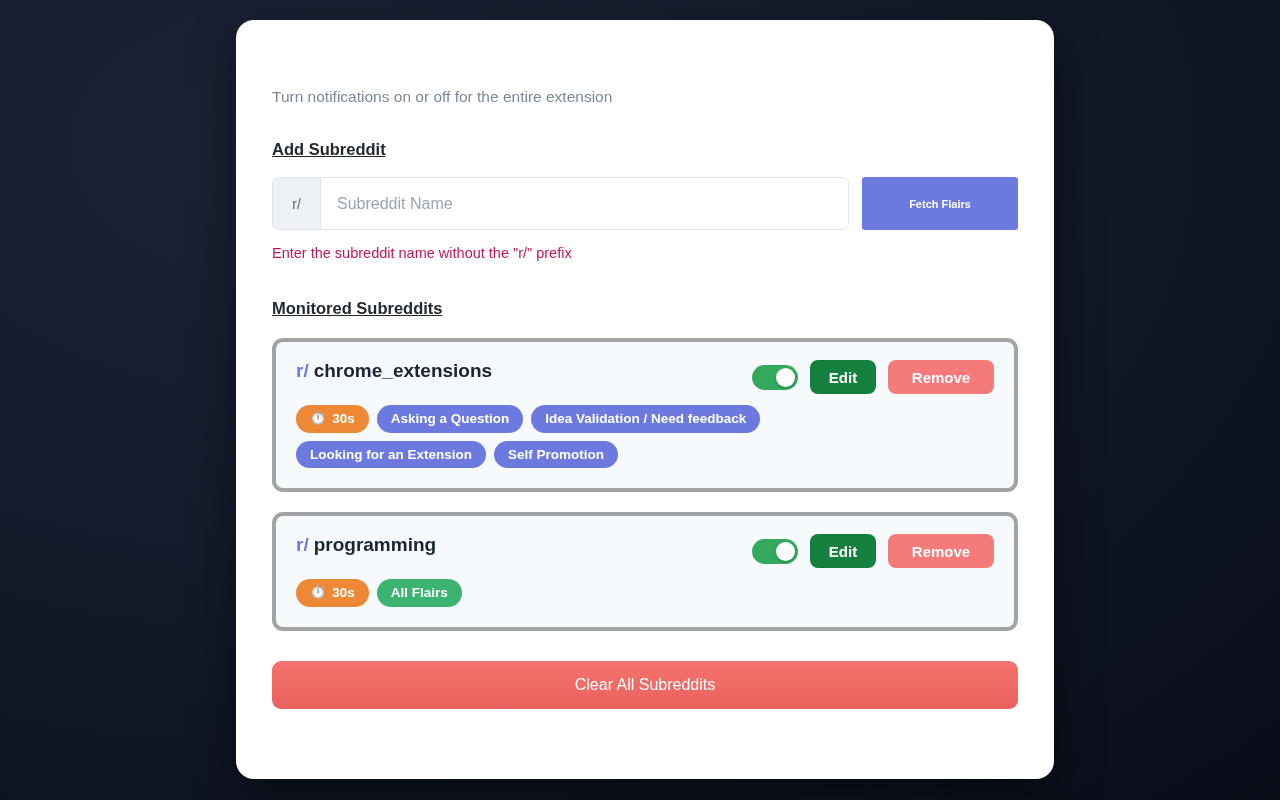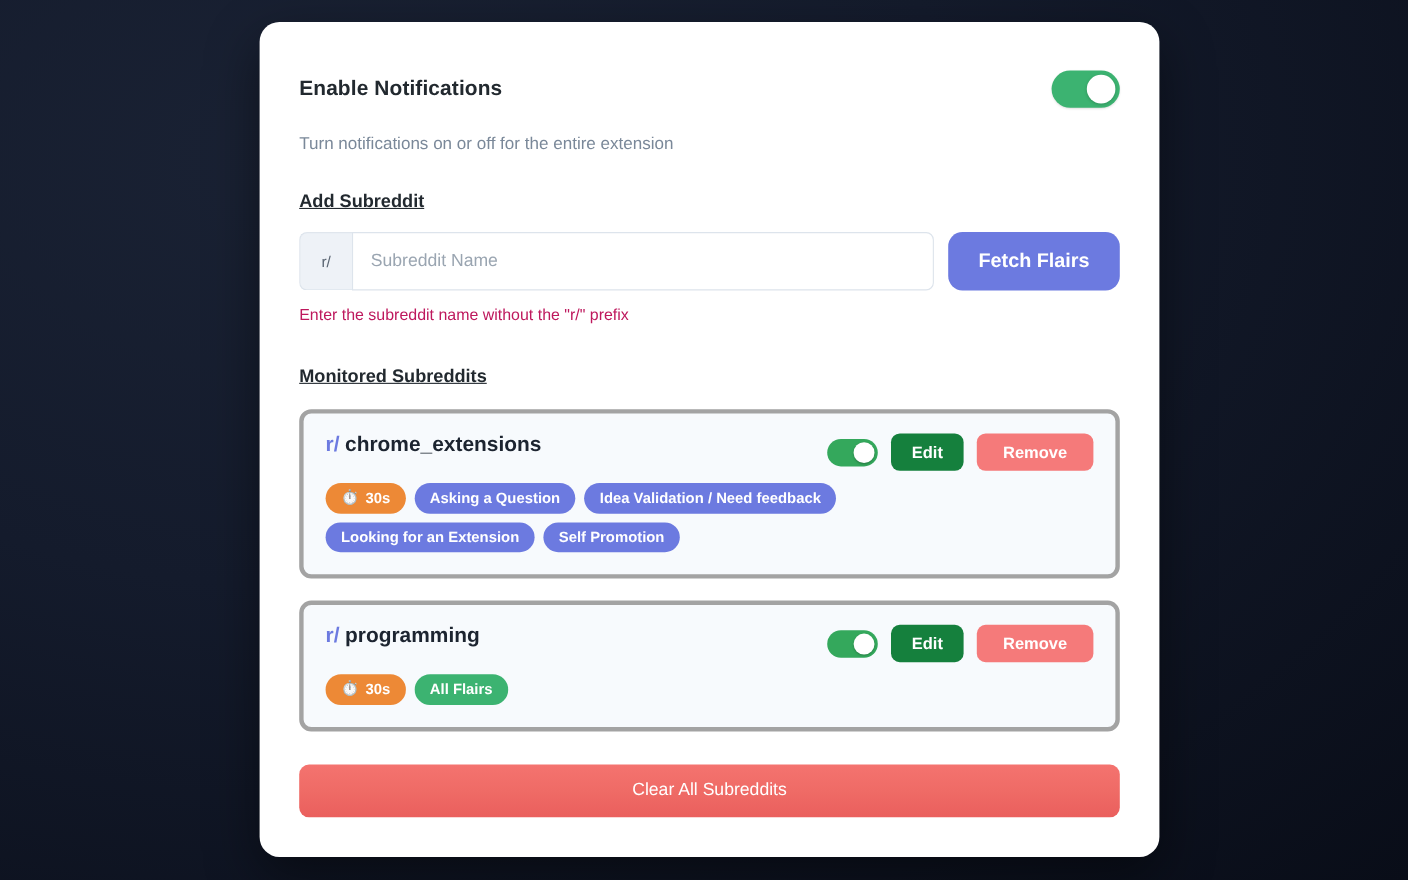--- a/index.html
+++ b/index.html
@@ -121,24 +121,24 @@
     height: 53px;
   }
   .ig-input::placeholder { color: #9aa5b1; }
 
   .btn-fetch {
     margin-left: 13px;
     width: 162px;
     height: 53px;
     background: #6c7ae0;
     border: none;
-    border-radius: 13px;
+    border-radius: 3px;
     color: #fff;
     font-family: inherit;
-    font-size: 18px;
+    font-size: 11px;
     font-weight: bold;
     cursor: pointer;
   }
 
   .hint {
     margin-top: 15px;
     font-size: 14.5px;
     color: #be185d;
   }
 
@@ -245,26 +245,20 @@
     font-size: 16px;
     font-weight: normal;
     cursor: pointer;
   }
 </style>
 </head>
 <body>
 
 <div class="card">
 
-  <div class="top-row">
-    <div class="h-title">Enable Notifications</div>
-    <div class="switch-lg">
-      <div class="knob"></div>
-    </div>
-  </div>
 
   <div class="sub-text">Turn notifications on or off for the entire extension</div>
 
   <div class="sec-title add">Add Subreddit</div>
 
   <div class="input-row">
     <div class="ig">
       <div class="ig-prefix">r/</div>
       <input class="ig-input" type="text" placeholder="Subreddit Name" style="">
     </div>

